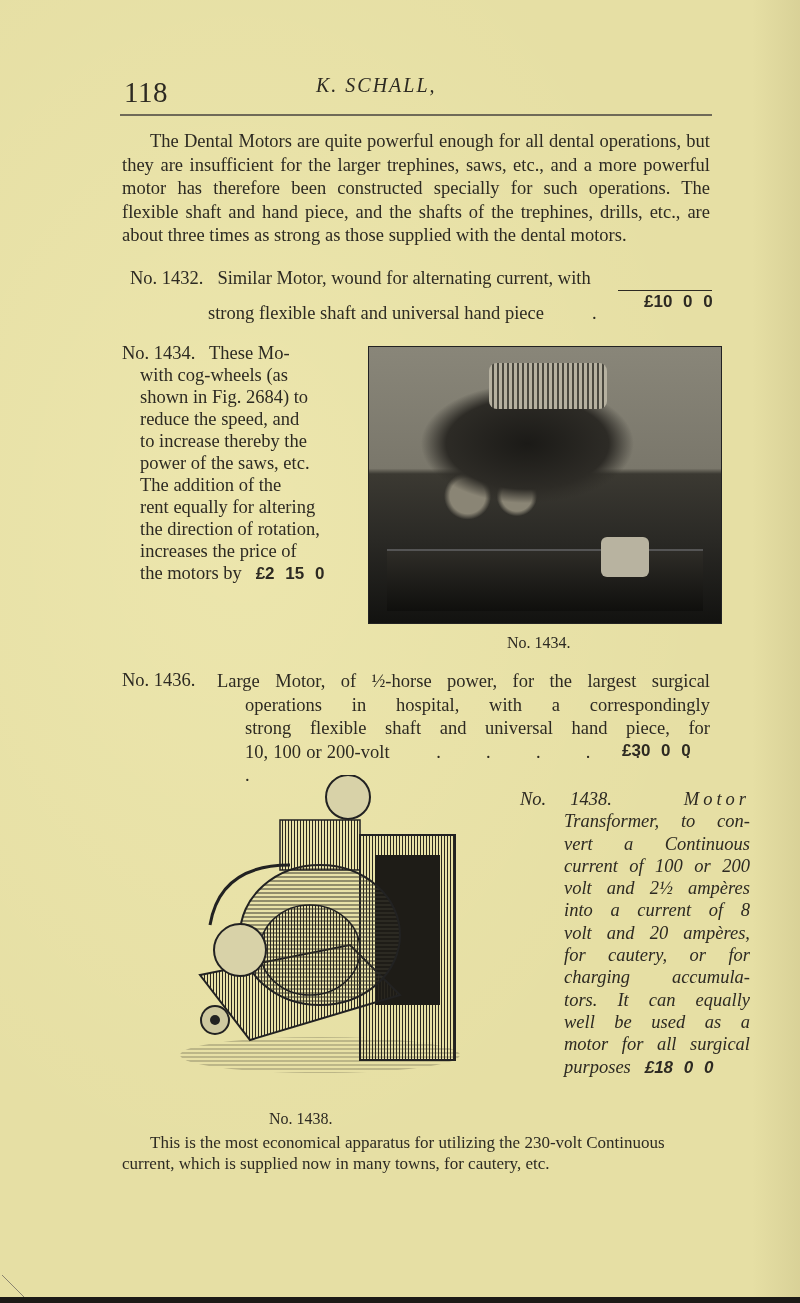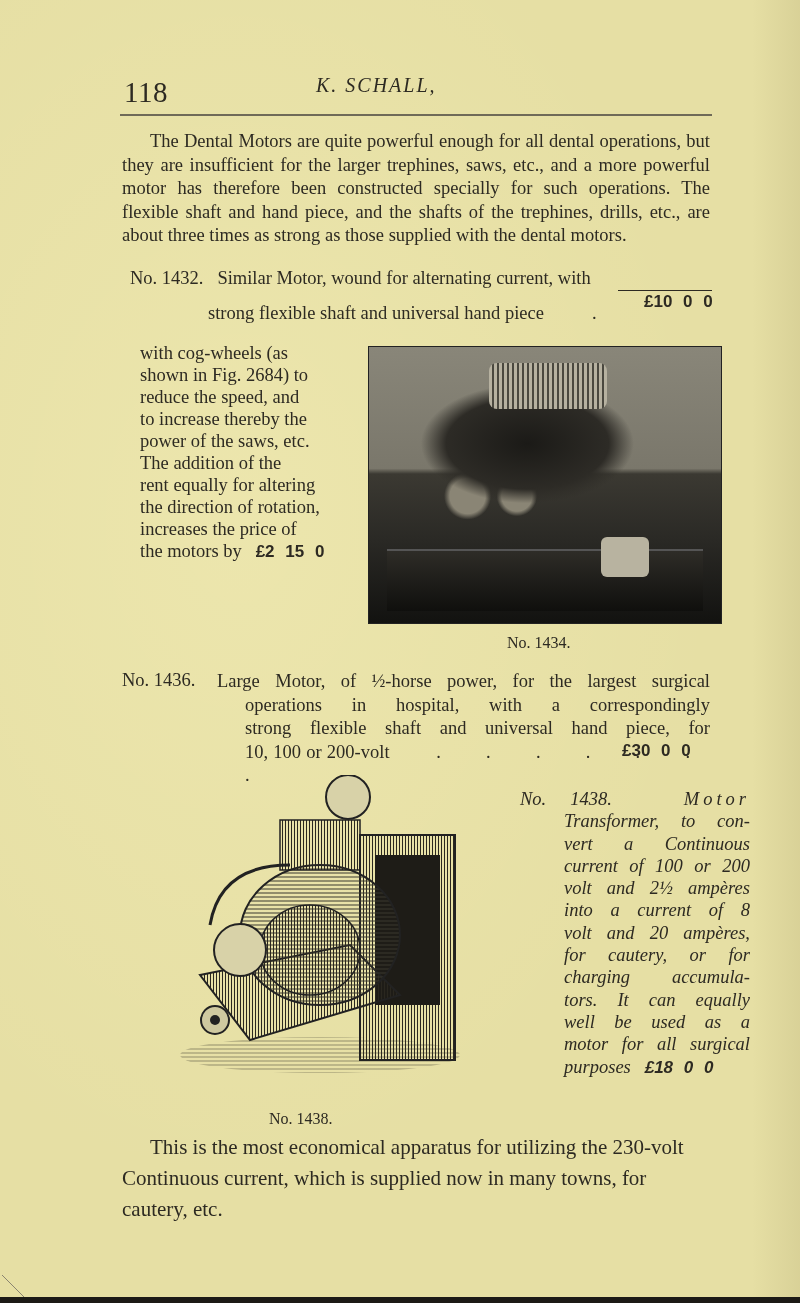--- a/index.html
+++ b/index.html
@@ -53,21 +53,21 @@
   .price3 { left:622px; top:741px; }
   .dots { letter-spacing:20px; }
 
   .engraving { left:170px; top:775px; width:300px; height:305px; }
   .col1438 { left:564px; top:788px; width:186px; font-size:18.5px; line-height:22.3px; text-align:justify;font-style:italic; }
   .col1438 .ln { display:block; text-align:justify; text-align-last:justify; }
   .col1438 .ln.first { margin-left:-44px; }
   .col1438 .ln.last { text-align-last:auto; }
   .caption1438 { left:269px; top:1110px; font-size:16px; }
 
-  .p-final { left:122px; top:1132px; width:588px; font-size:21px; line-height:31px; }
+  .p-final { left:122px; top:1132px; width:588px; font-size:17px; line-height:21px; }
 
   .bottom-bar { left:0; top:1297px; width:800px; height:6px; background:#1c1a16; }
   .bottom-mark { left:0; top:1275px; width:26px; height:22px; }
 </style>
 </head>
 <body>
 
 <div class="abs header-num">118</div>
 <div class="abs header-title">K. SCHALL,</div>
 <div class="abs header-rule"></div>
@@ -81,20 +81,21 @@
   <span>Similar Motor, wound for alternating current, with</span>
 </div>
 <div class="abs item1-l2">
   <span>strong flexible shaft and universal hand piece</span>
   <span style="display:inline-block;width:48px;text-align:right">.</span>
 </div>
 <div class="abs price1-rule"></div>
 <div class="abs price price1">£10 0 0</div>
 
 <div class="abs col1434">
+  <span class="ln first"><span>No. 1434.</span>&nbsp;&nbsp; <span>These Mo-</span></span>
   <span class="ln">with cog-wheels (as</span>
   <span class="ln">shown in Fig. 2684) to</span>
   <span class="ln">reduce the speed, and</span>
   <span class="ln">to increase thereby the</span>
   <span class="ln">power of the saws, etc.</span>
   <span class="ln">The addition of the</span>
   <span class="ln">rent equally for altering</span>
   <span class="ln">the direction of rotation,</span>
   <span class="ln">increases the price of</span>
   <span class="ln"><span>the motors by</span>&nbsp;&nbsp;&nbsp;<span class="price">£2 15 0</span></span>

